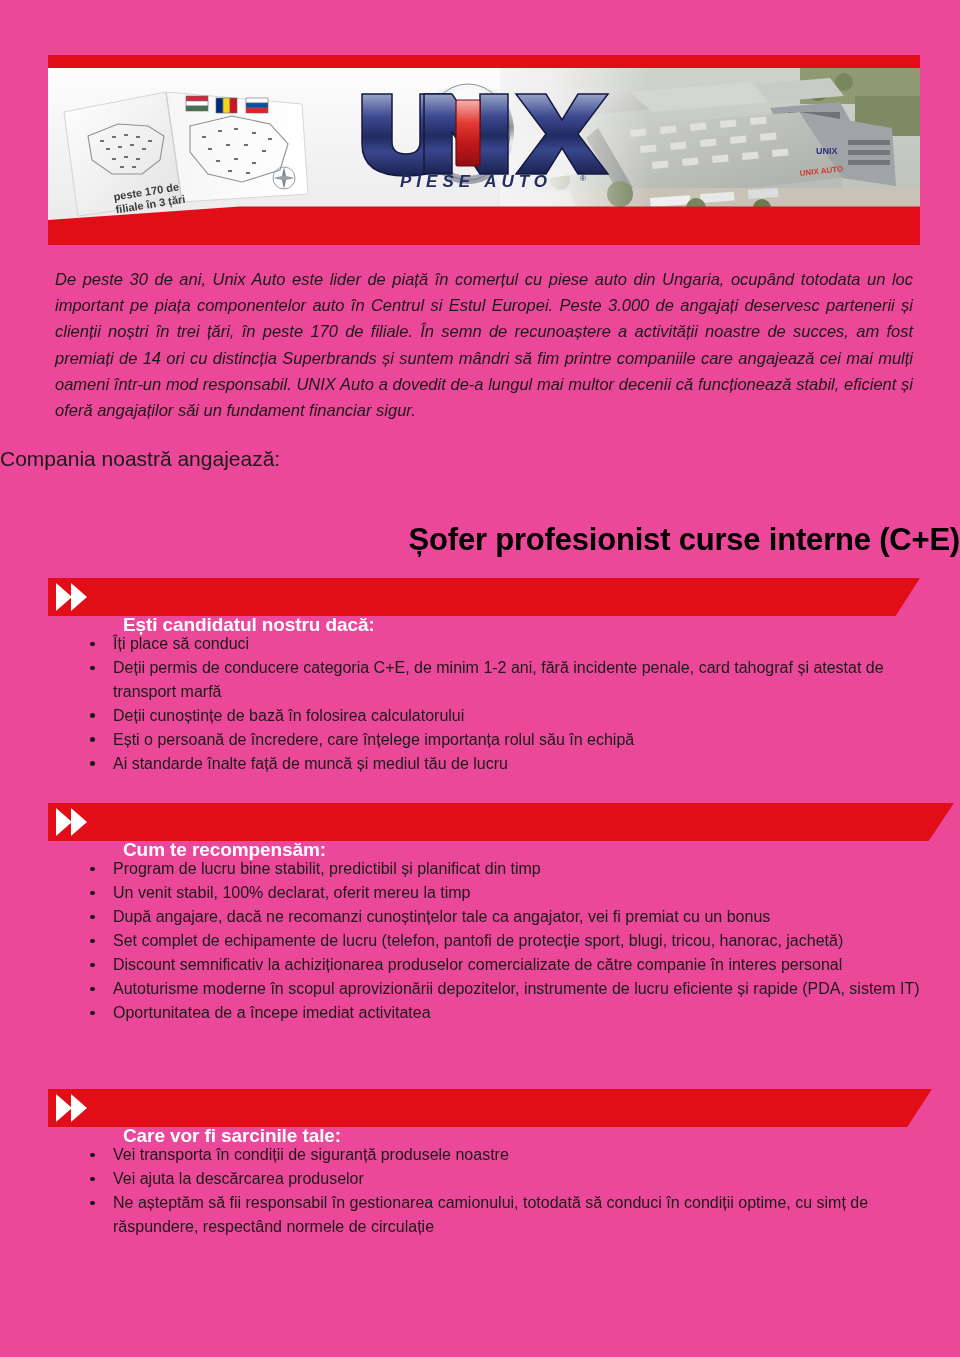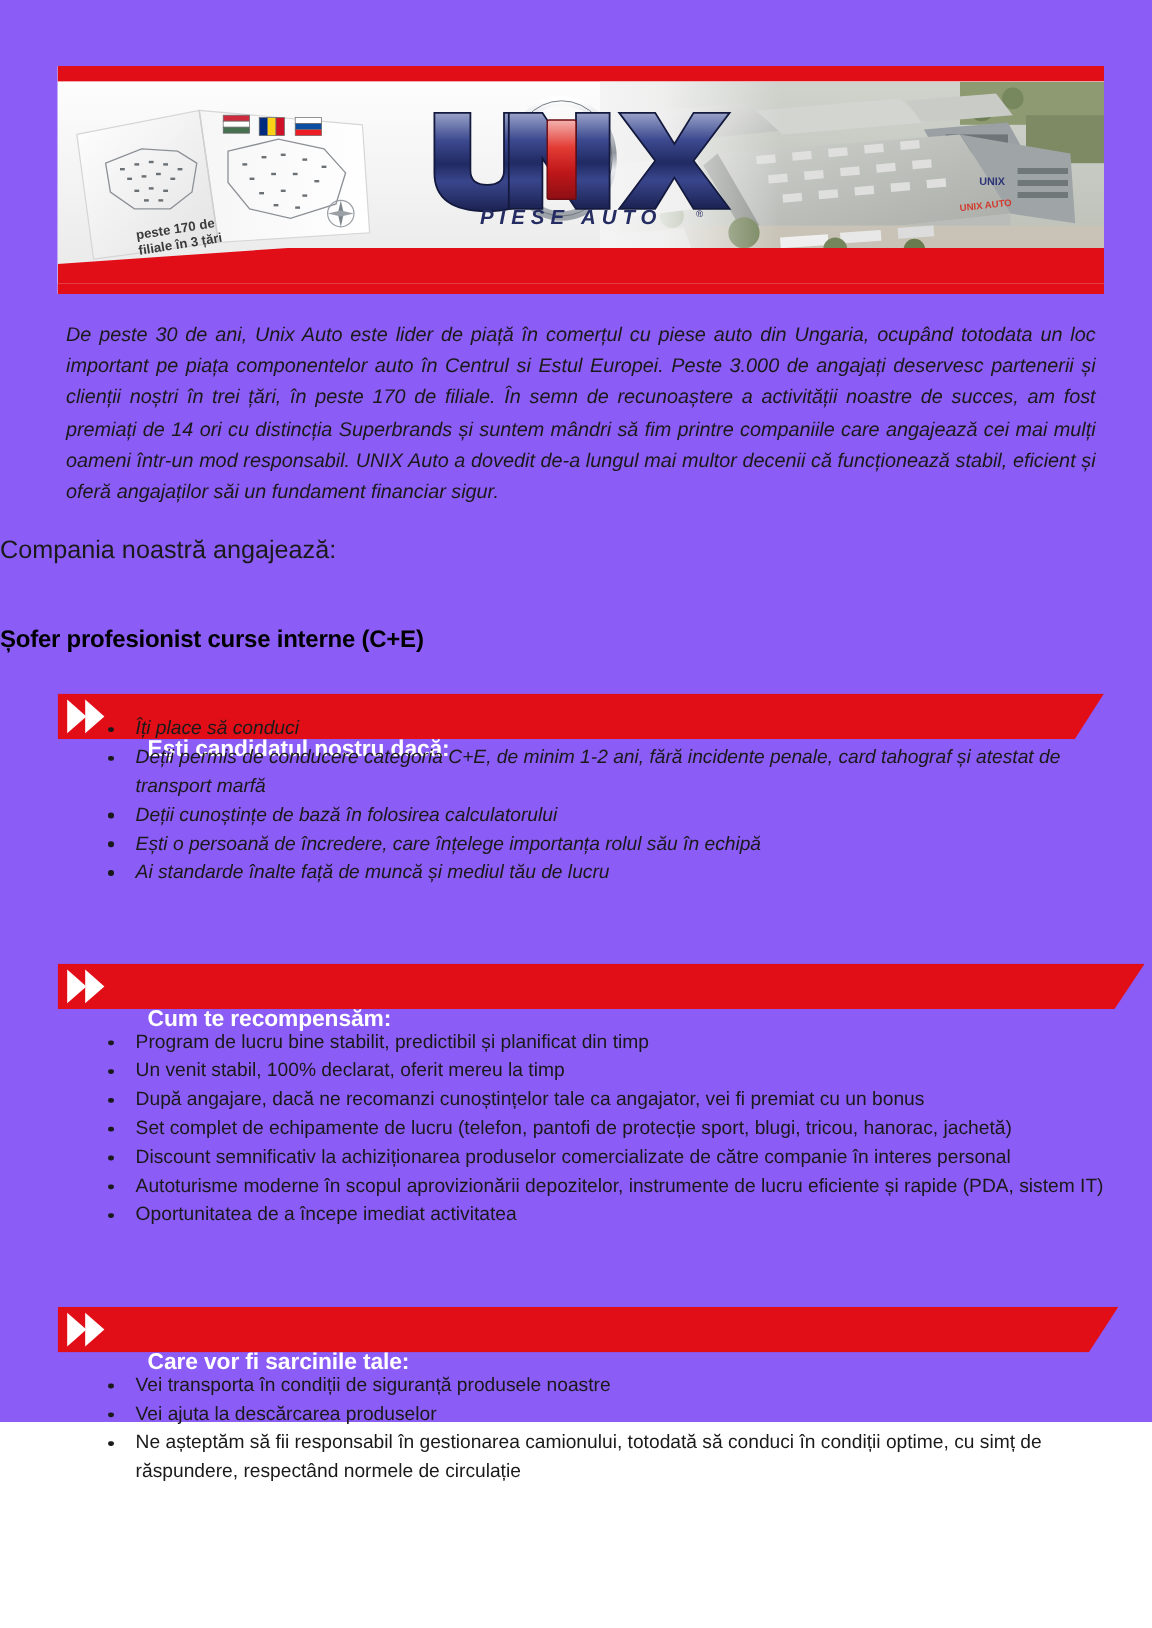--- a/index.html
+++ b/index.html
@@ -11,22 +11,22 @@
   body {
     width: 960px;
     height: 1357px;
     font-family: "Liberation Sans", sans-serif;
     color: #1a1a1a;
     overflow: hidden;
   }
   .page {
     position: relative;
     width: 960px;
-    height: 1185px;
-    background: #8b5cf6;
+    height: 1357px;
+    background: #ec4899;
     box-sizing: border-box;
   }
 
   
   .header-banner {
     position: absolute;
     left: 48px;
     top: 55px;
     width: 872px;
     height: 190px;
@@ -143,22 +143,22 @@
     left: 0; top: 447px;
     width: 960px;
     text-align: left;
     font-size: 21px;
     color: #1a1a1a;
   }
   .job-title {
     position: absolute;
     left: 0; top: 478px;
     width: 960px;
-    text-align: left;
-    font-size: 20px;
+    text-align: right;
+    font-size: 31px;
     font-weight: bold;
     color: #000;
     letter-spacing: -0.2px;
     margin-top: 44px;
   }
 
   
   .section-banner {
     position: absolute;
     left: 48px;
@@ -220,21 +220,21 @@
     left: 12px;
     top: 9.5px;
     width: 4.5px;
     height: 4.5px;
     border-radius: 50%;
     background: #1a1a1a;
   }
 
   
   #banner-1 { top: 578px; }
-  #list-1   { top: 596px; font-style: italic; }
+  #list-1   { top: 632px; }
   #banner-2 { top: 803px; padding-left: 34px; }
   #list-2   { top: 857px; }
   #banner-3 { top: 1089px; padding-left: 12px; }
   #list-3   { top: 1143px; }
 </style>
 </head>
 <body>
 
 <div class="page">
 

